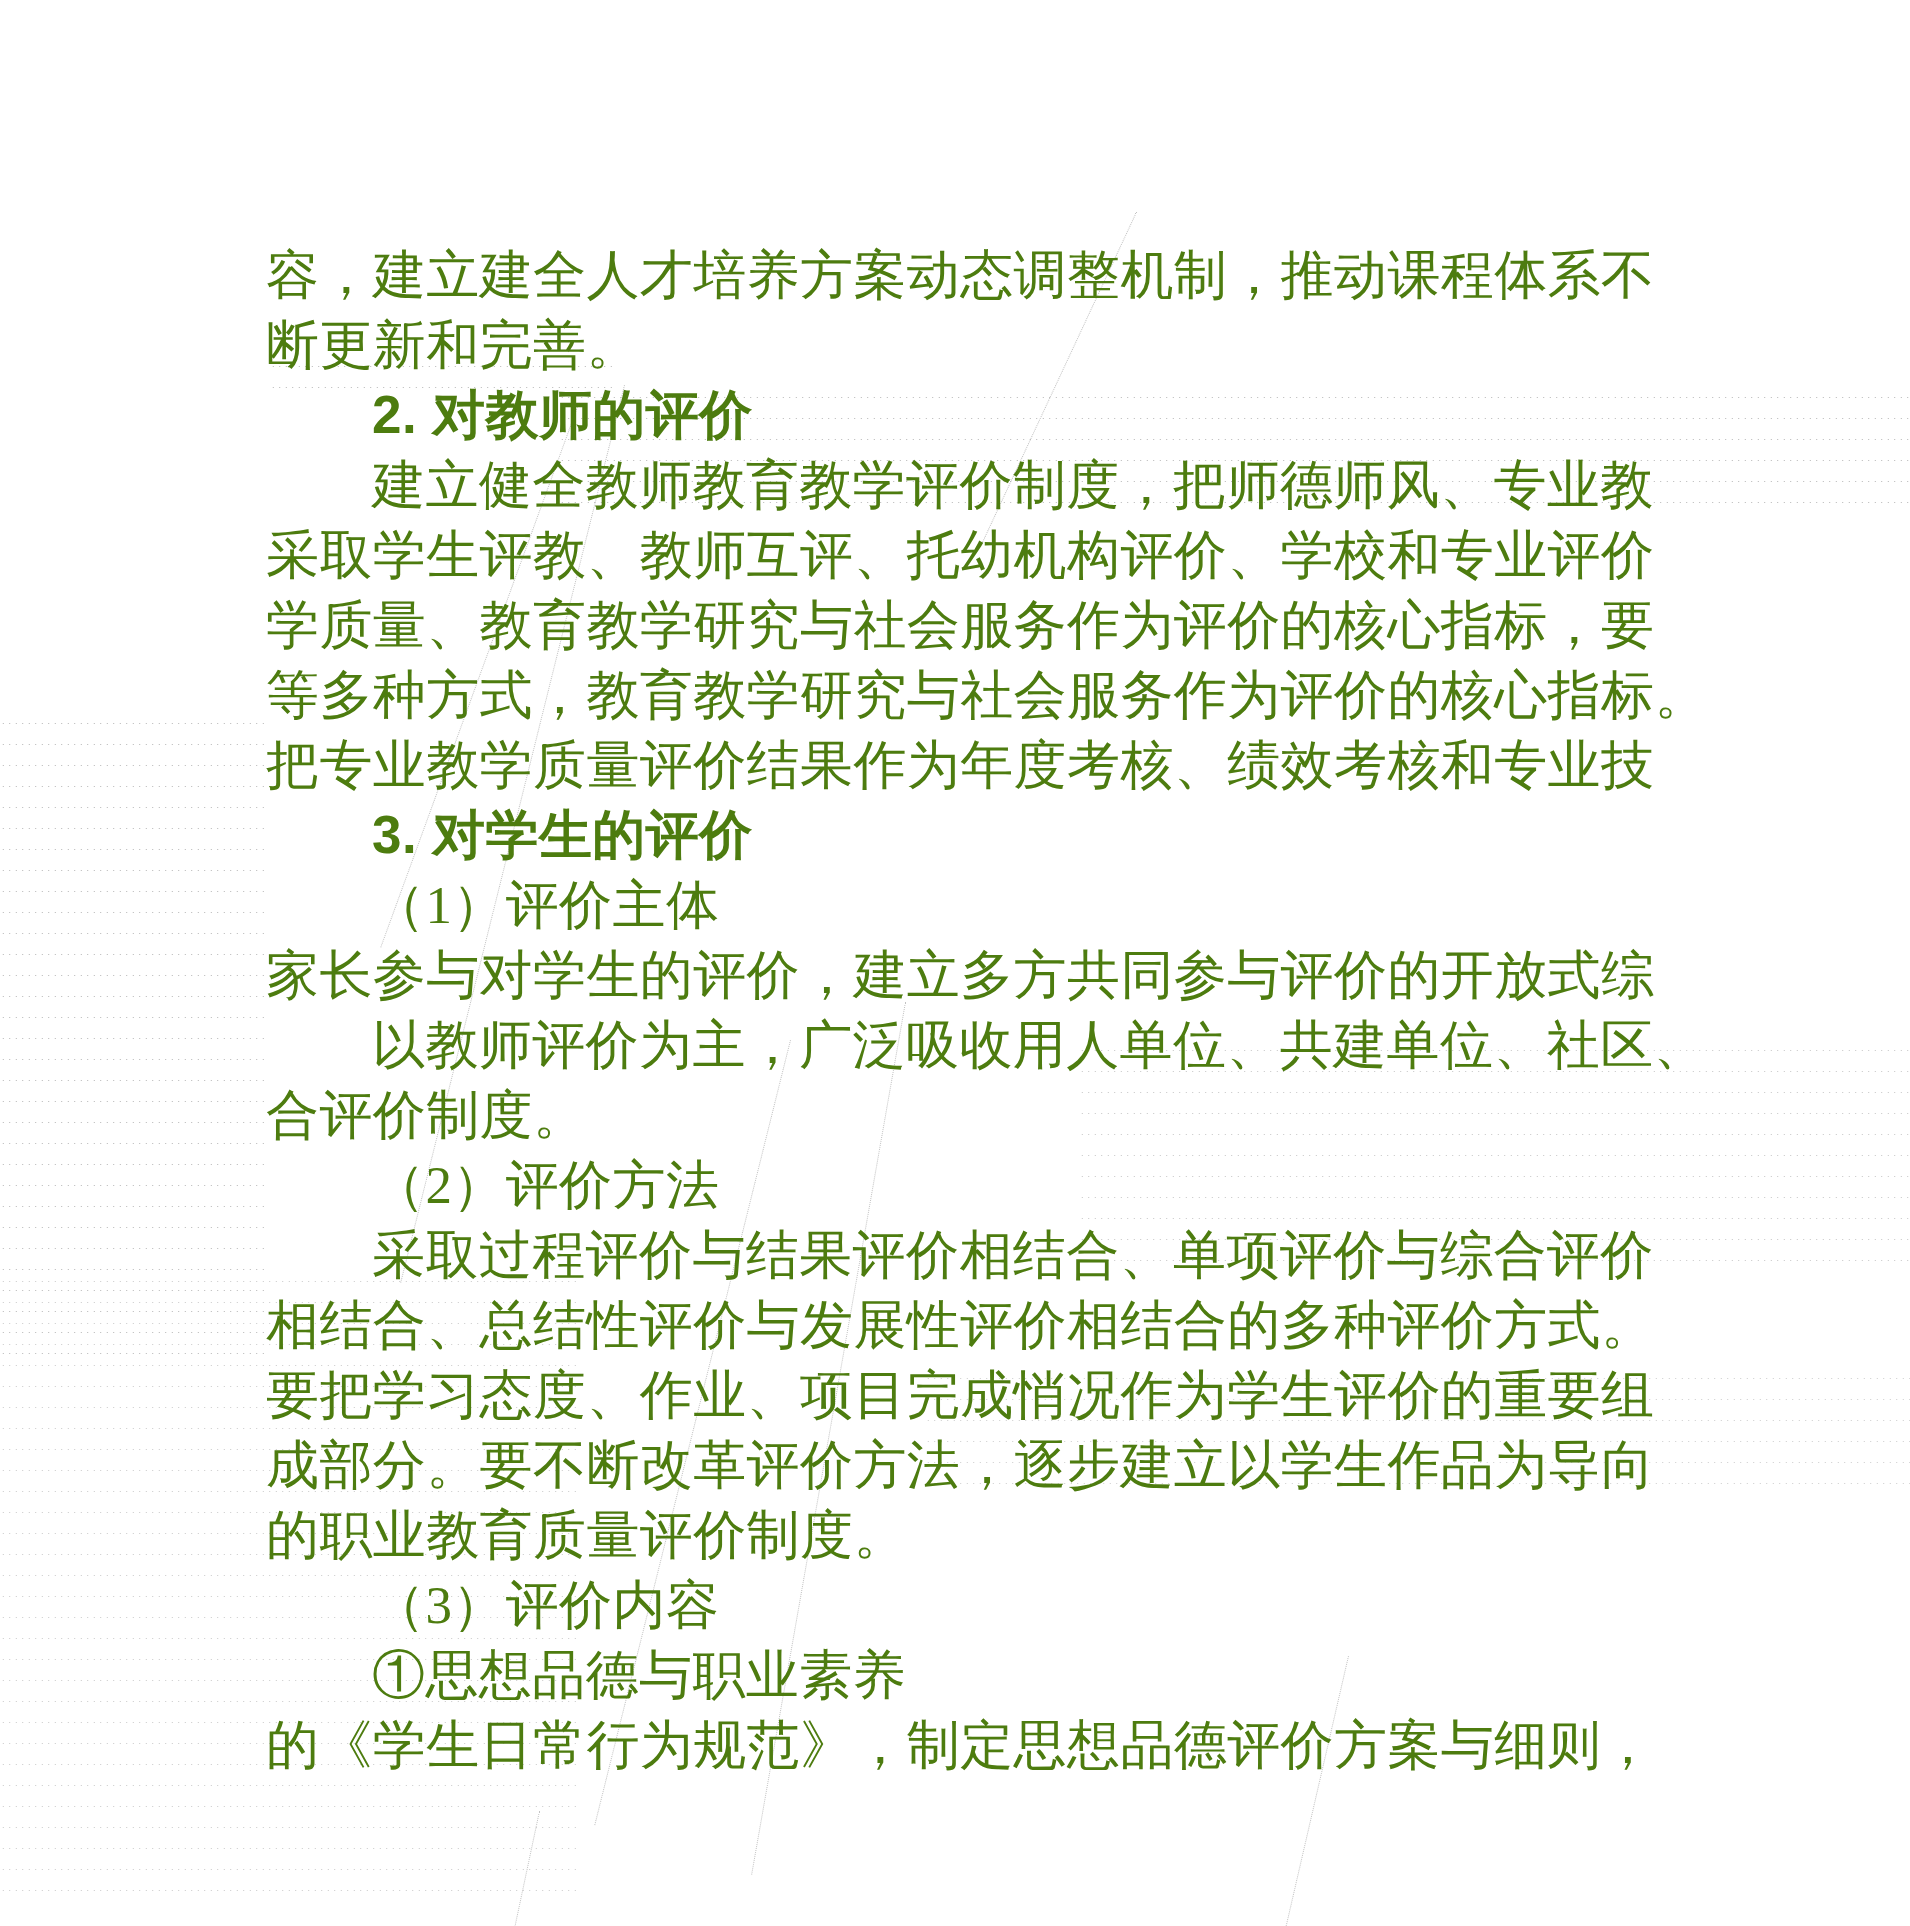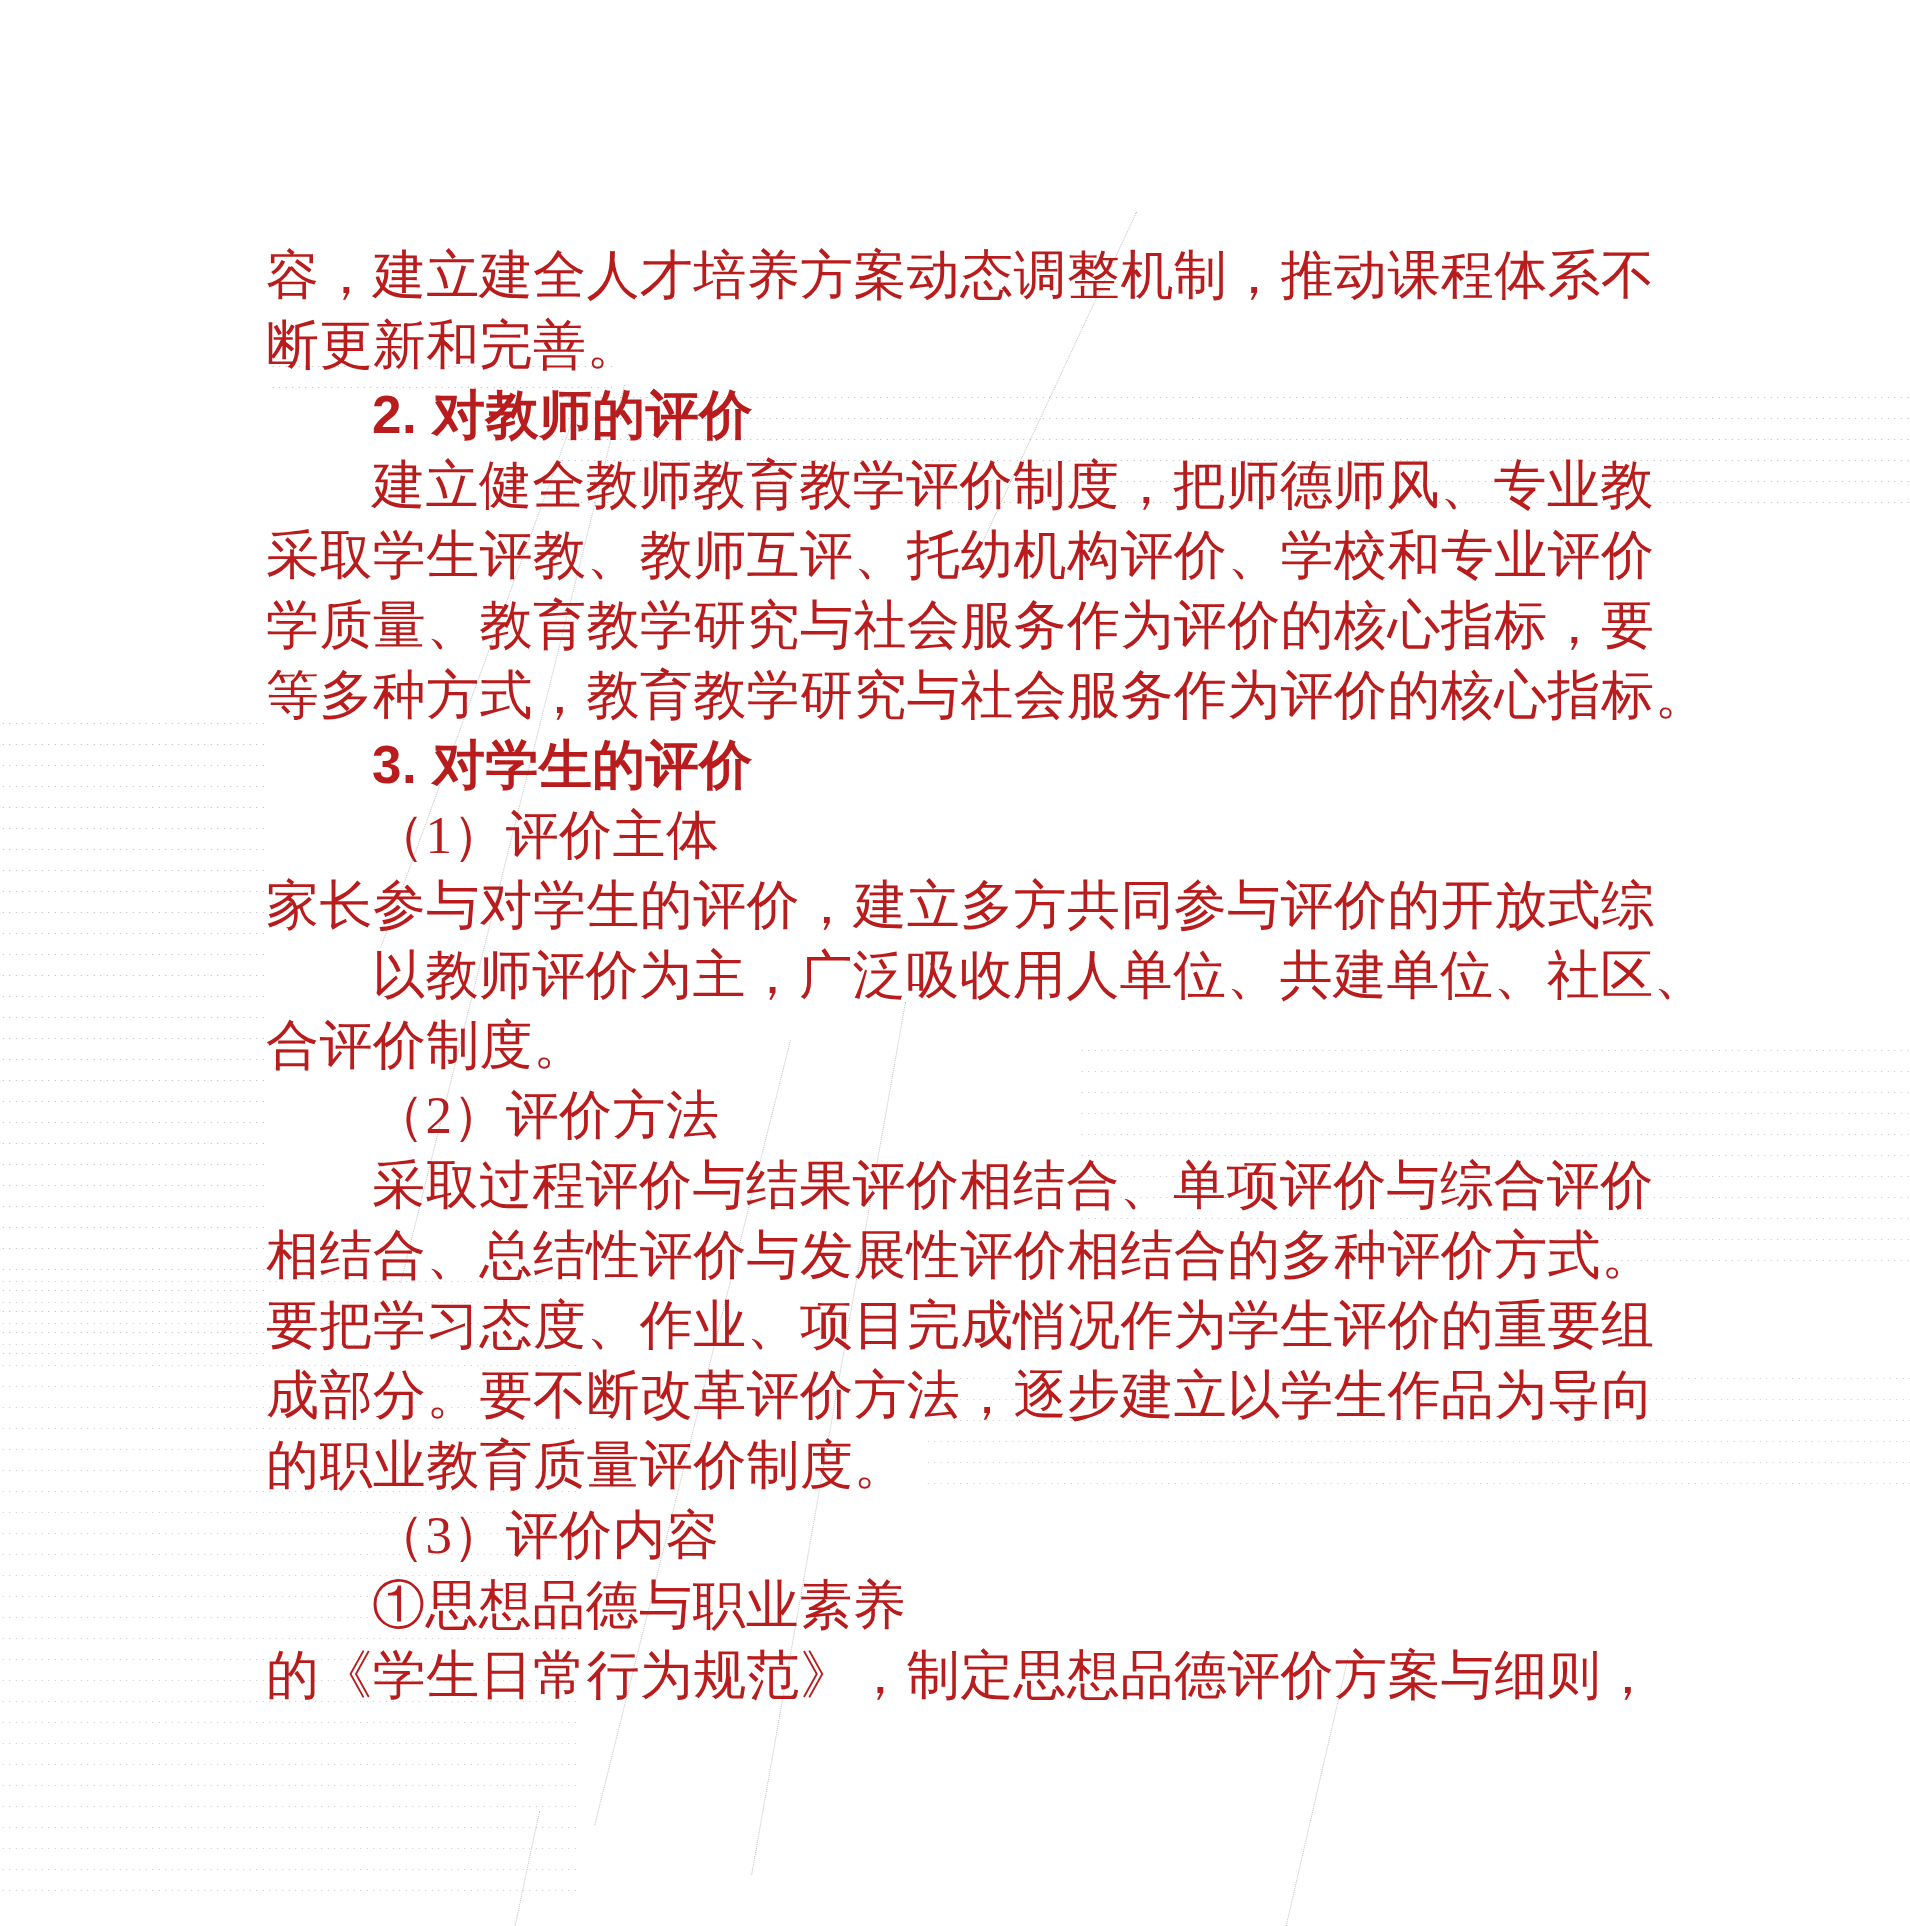--- a/index.html
+++ b/index.html
@@ -21,21 +21,21 @@
     top: 240px;
     width: 1387px;
     z-index: 5;
   }
   .line {
     height: 70px;
     line-height: 70px;
     font-size: 53px;
     letter-spacing: 0.4px;
     white-space: nowrap;
-    color: #b91c1c;
+    color: #4d7c0f;
   }
   .line.indent { padding-left: 106px; }
   .line.headline {
     font-weight: 700;
     font-family: "Liberation Sans", "DejaVu Sans", sans-serif;
   }
 
   
   .dotrows {
     position: absolute;
@@ -87,20 +87,21 @@
   <div class="diag d7"></div>
 
   <div class="doc-body" id="doc-body">
       <div class="line">容，建立建全人才培养方案动态调整机制，推动课程体系不</div>
       <div class="line">断更新和完善。</div>
       <div class="line indent headline">2. 对教师的评价</div>
       <div class="line indent">建立健全教师教育教学评价制度，把师德师风、专业教</div>
       <div class="line">采取学生评教、教师互评、托幼机构评价、学校和专业评价</div>
       <div class="line">学质量、教育教学研究与社会服务作为评价的核心指标，要</div>
       <div class="line">等多种方式，教育教学研究与社会服务作为评价的核心指标。</div>
+      <div class="line">把专业教学质量评价结果作为年度考核、绩效考核和专业技</div>
       <div class="line indent headline">3. 对学生的评价</div>
       <div class="line indent">（1）评价主体</div>
       <div class="line">家长参与对学生的评价，建立多方共同参与评价的开放式综</div>
       <div class="line indent">以教师评价为主，广泛吸收用人单位、共建单位、社区、</div>
       <div class="line">合评价制度。</div>
       <div class="line indent">（2）评价方法</div>
       <div class="line indent">采取过程评价与结果评价相结合、单项评价与综合评价</div>
       <div class="line">相结合、总结性评价与发展性评价相结合的多种评价方式。</div>
       <div class="line">要把学习态度、作业、项目完成悄况作为学生评价的重要组</div>
       <div class="line">成部分。要不断改革评价方法，逐步建立以学生作品为导向</div>

